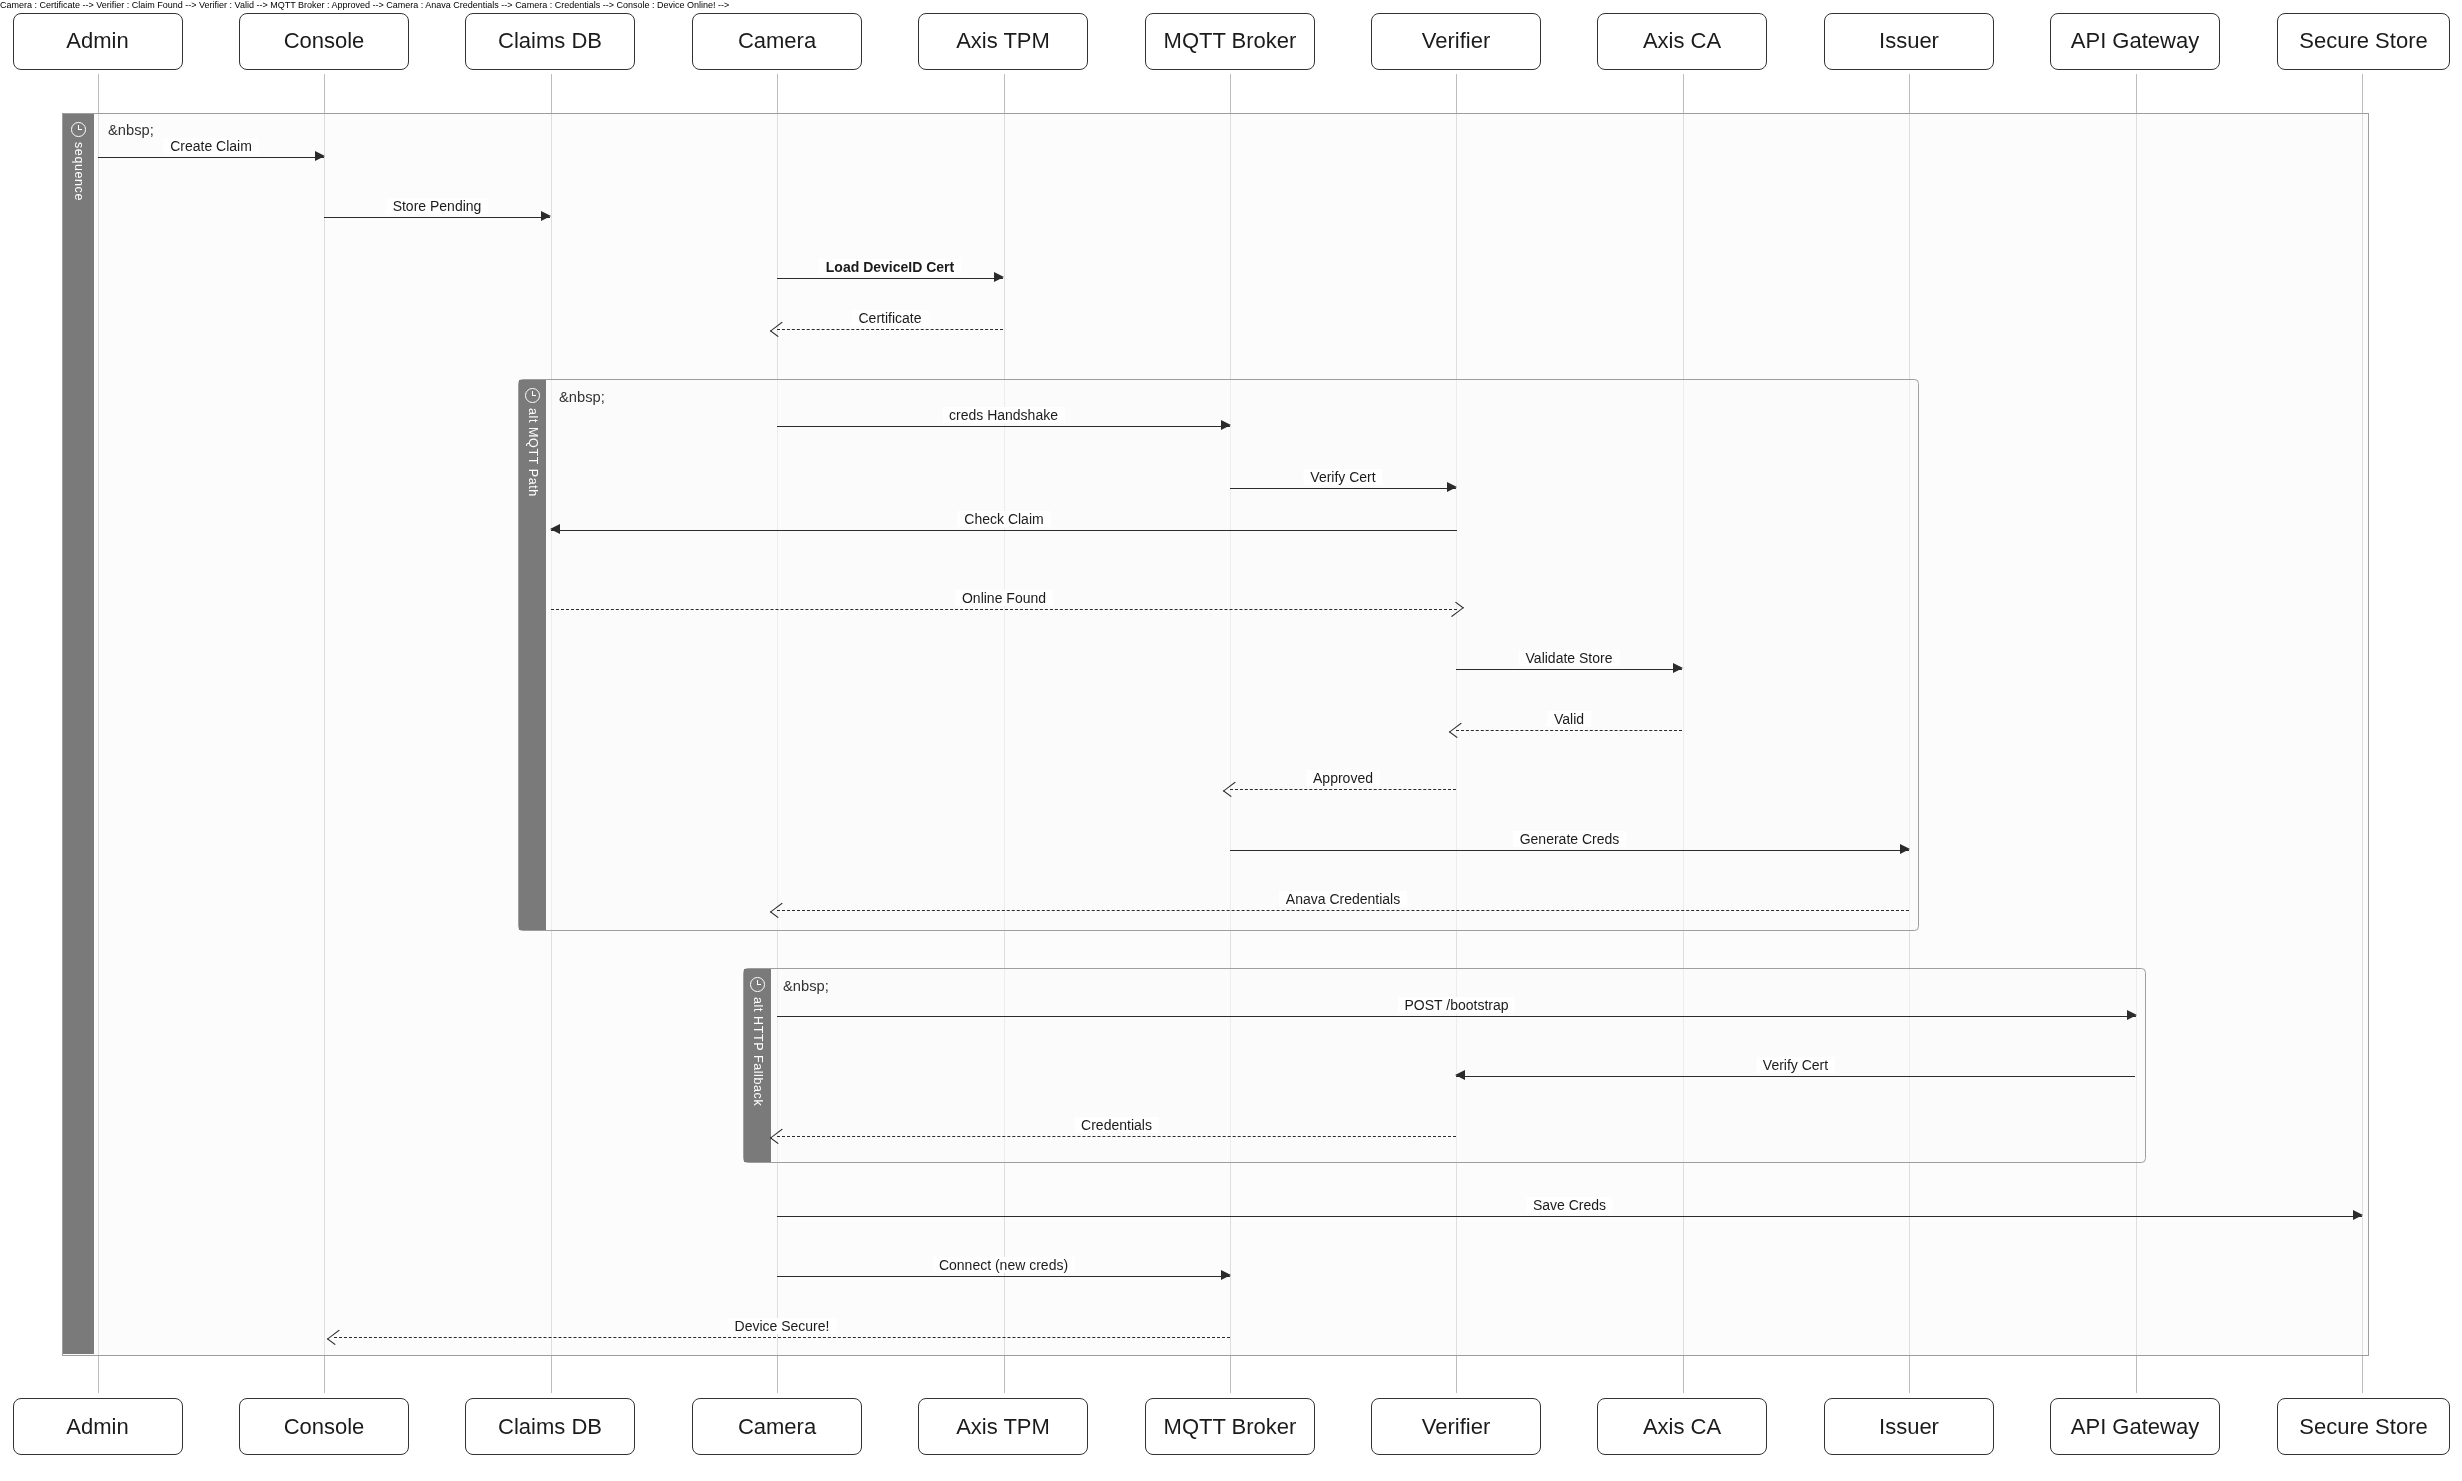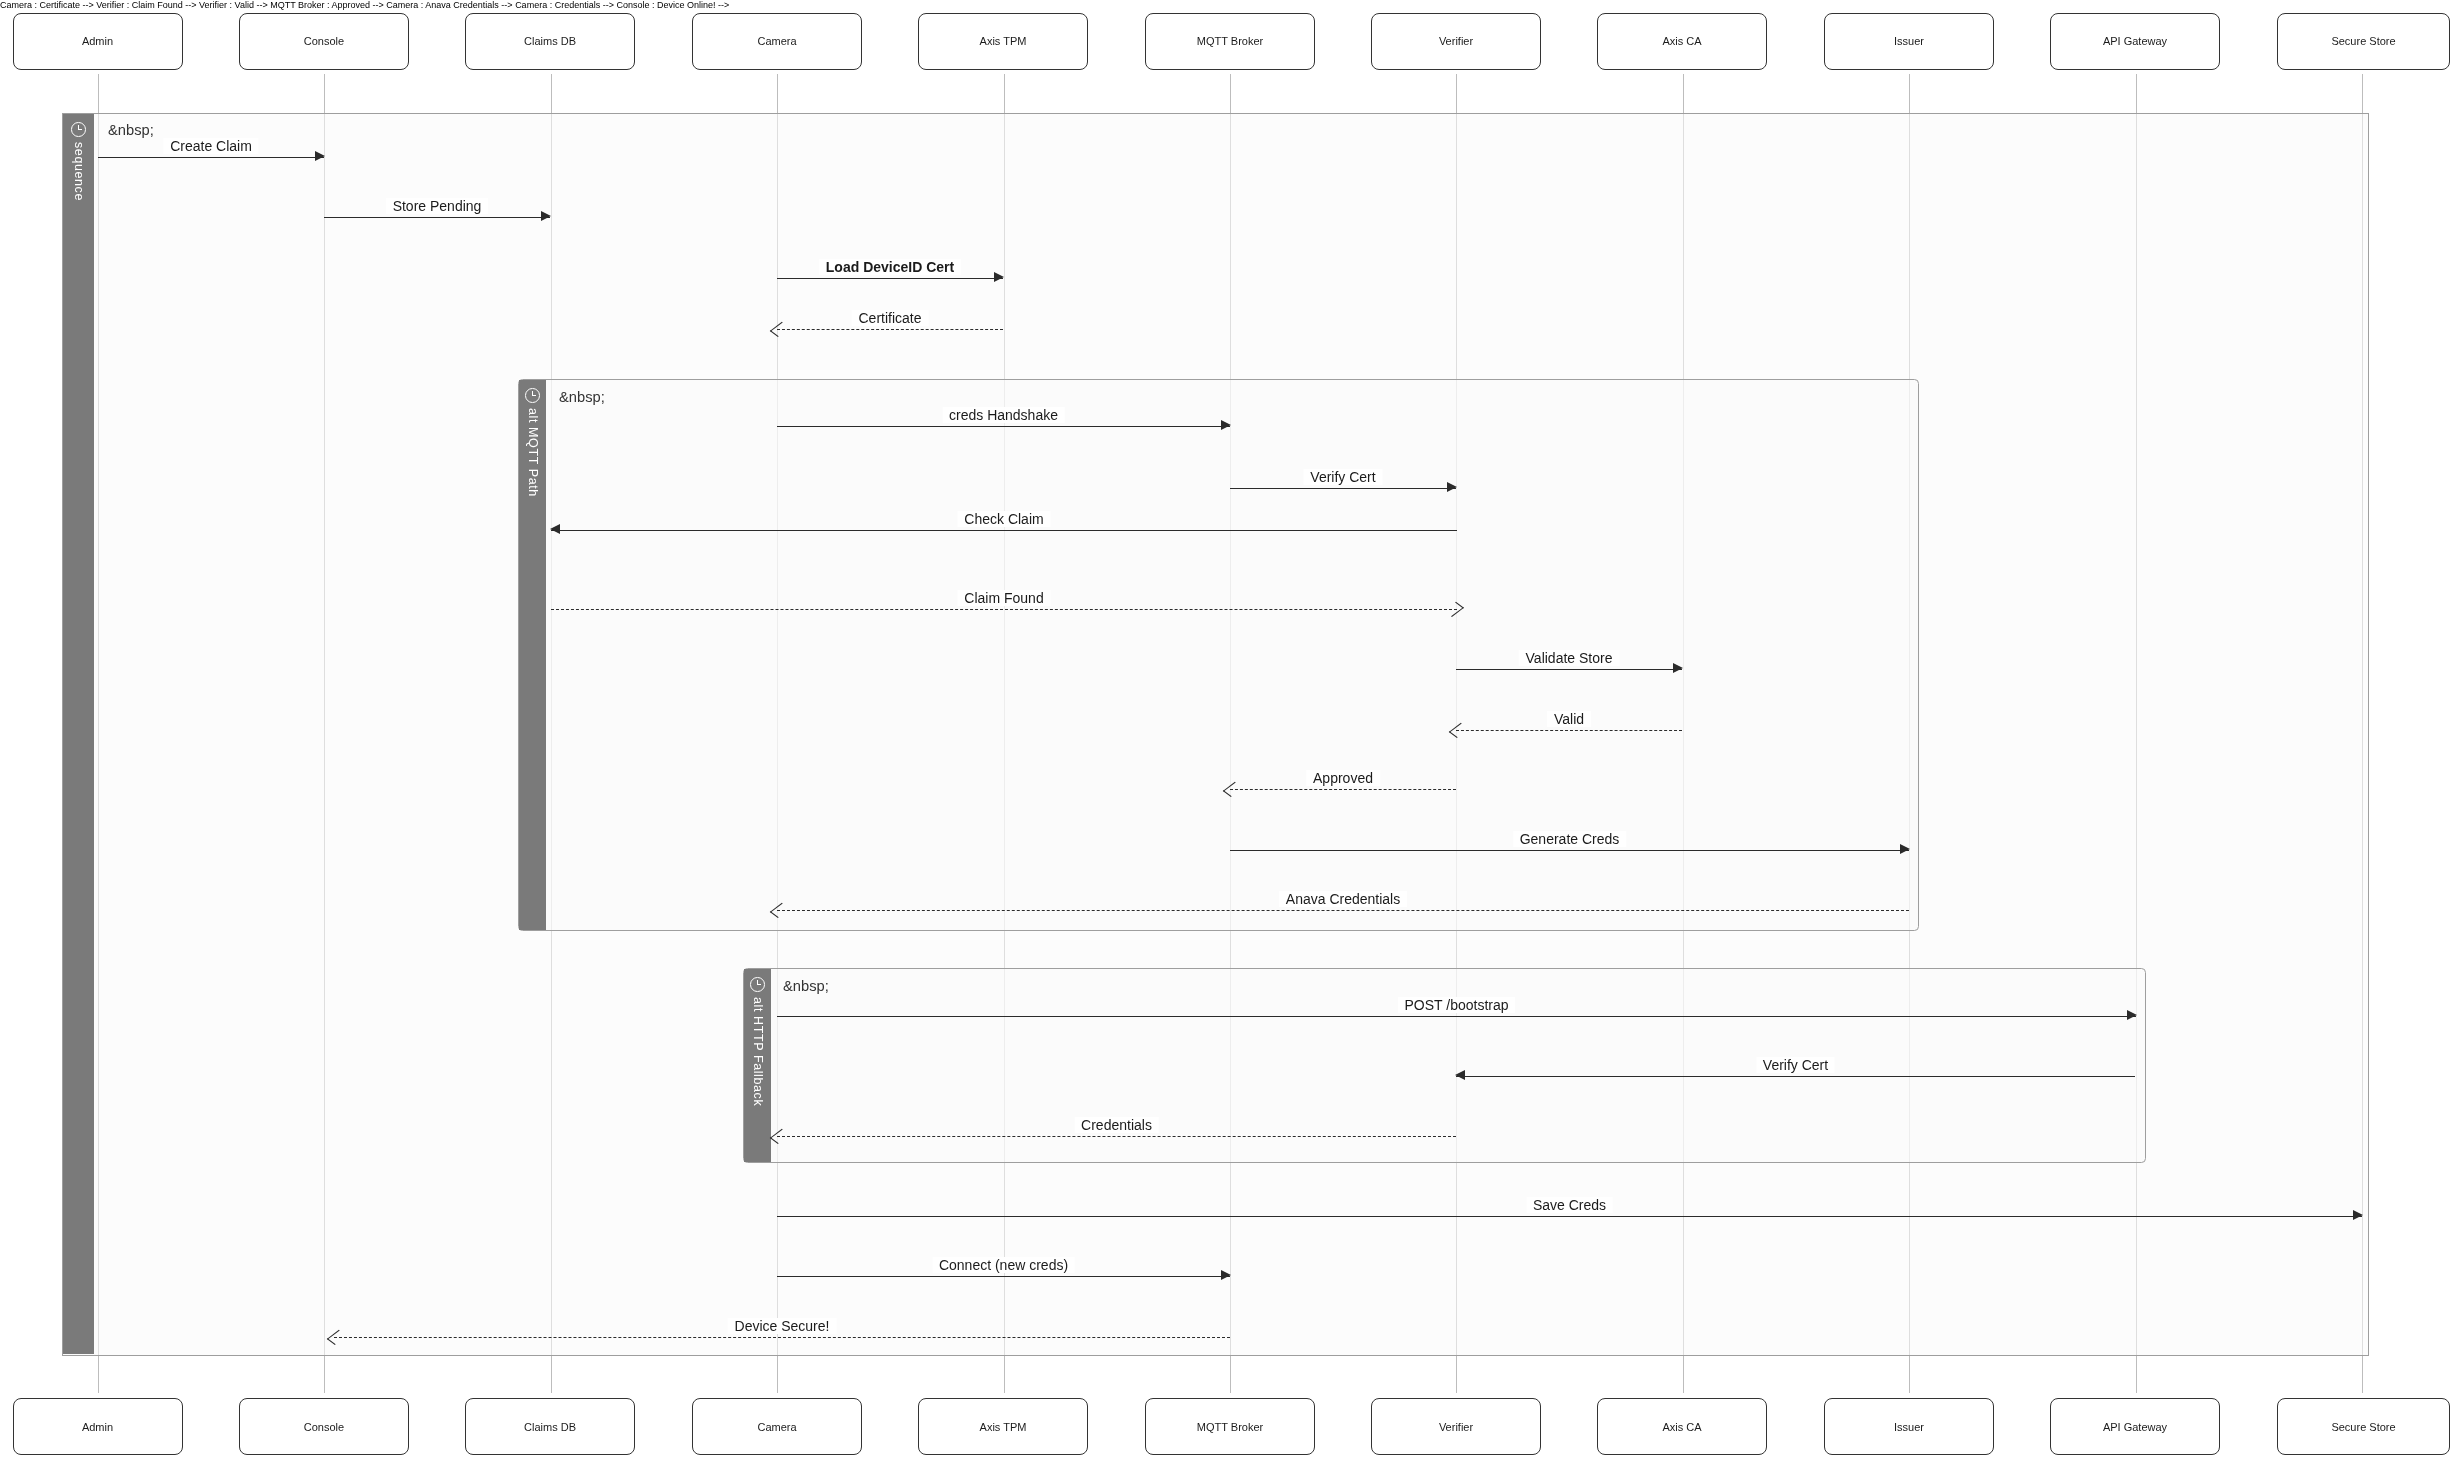--- a/index.html
+++ b/index.html
@@ -12,21 +12,21 @@
     overflow: hidden;
   }
   #diagram { position:absolute; inset:0; }
 
   .actor-box {
     position:absolute;
     border:1.1px solid #333333;
     border-radius: 8px;
     background:#ffffff;
     display:flex; align-items:center; justify-content:center;
-    font-size:11px; color:#1b1b1b;
+    font-size:22px; color:#1b1b1b;
     white-space:nowrap;
   }
   .lifeline {
     position:absolute;
     width:1.1px;
     background:#bdbdbd;
   }
 
   
   .frame {
@@ -246,21 +246,21 @@
   <div class="msg left" style="left:551px; top:530px; width:906px;">
     <div class="line"></div>
     <div class="arrowhead"></div>
     <div class="label">Check Claim</div>
   </div>
 
    Verifier : Claim Found --&gt;
   <div class="msg right dashed open" style="left:551px; top:609px; width:906px;">
     <div class="line"></div>
     <div class="arrowhead"></div>
-    <div class="label">Claim Found</div>
+    <div class="label">Online Found</div>
   </div>
 
   
   <div class="msg right" style="left:1456px; top:669px; width:226px;">
     <div class="line"></div>
     <div class="arrowhead"></div>
     <div class="label">Validate Store</div>
   </div>
 
    Verifier : Valid --&gt;

